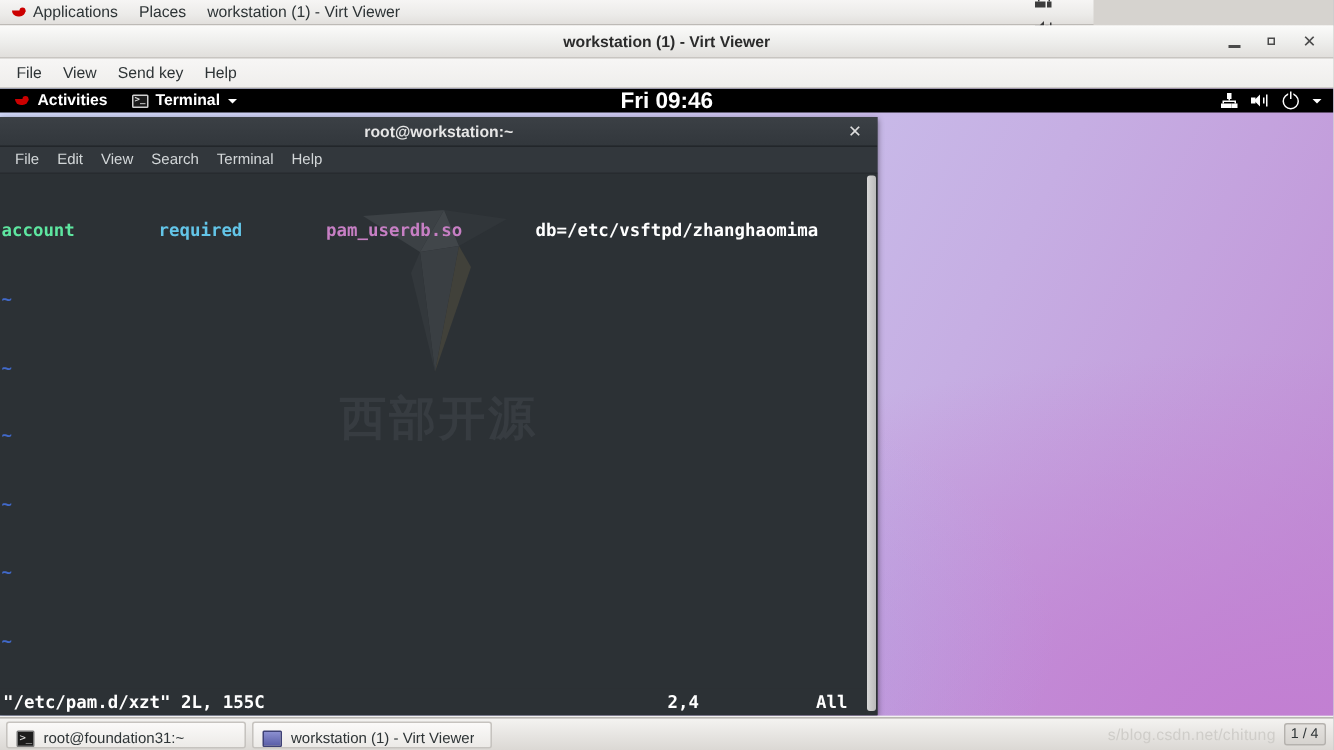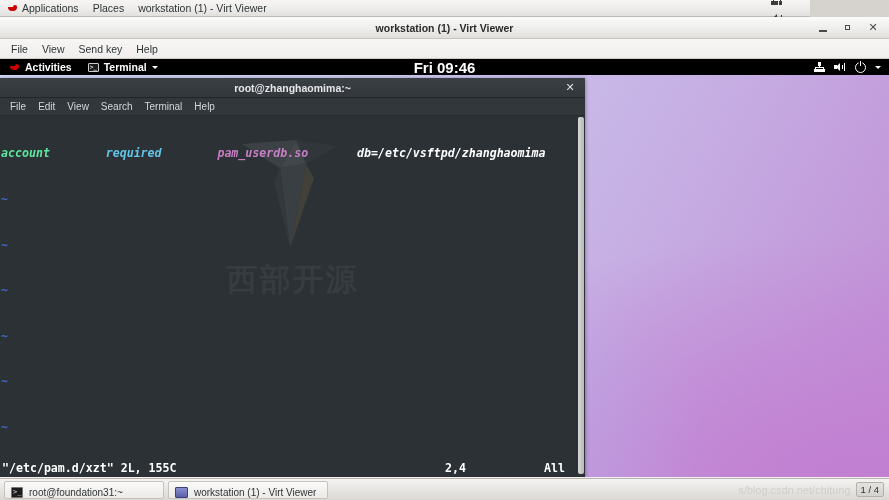--- a/index.html
+++ b/index.html
@@ -19,21 +19,21 @@
     position: relative;
     width: 889px;
     height: 500px;
     background: #d6d3cf;
   }
 
   
   .host-panel {
     position: absolute;
     left: 0; top: 0;
-    width: 810px; height: 17px;
+    width: 729px; height: 17px;
     background: linear-gradient(#f6f5f4, #ecebe9 60%, #e2e0dd);
     border-bottom: 1px solid #bdbab6;
     display: flex;
     align-items: center;
     font-size: 10.5px;
     color: #2e3436;
     box-sizing: border-box;
   }
   .host-panel .hp-item {
     padding: 0 7px;
@@ -399,21 +399,20 @@
     left: 0; top: 0;
     right: 8px;
     bottom: 0;
     font-family: "DejaVu Sans Mono", monospace;
     font-size: 11.6px;
     line-height: 15.2px;
     color: #d8d8d8;
     white-space: pre;
     padding: 0 0 0 1px;
     box-sizing: border-box;
-    font-style: italic;
   }
   .vim-line {
     height: 15.2px;
     white-space: pre;
     font-weight: bold;
   }
   .c-green { color: #5ee6a0; }
   .c-cyan  { color: #63c5e8; }
   .c-pink  { color: #c77fc4; }
   .c-white { color: #ffffff; }
@@ -646,21 +645,21 @@
               <span class="w2"></span>
           </span>
           <span class="ic-power"></span>
           <span class="caret-dn"></span>
         </div>
       </div>
 
       <div class="term-window">
 
         <div class="term-titlebar">
-          <span class="term-title">root@zhanghaomima:~</span>
+          <span class="term-title">root@workstation:~</span>
           <span class="term-close">✕</span>
         </div>
 
         <div class="term-menubar">
           <span class="term-menuitem">File</span>
           <span class="term-menuitem">Edit</span>
           <span class="term-menuitem">View</span>
           <span class="term-menuitem">Search</span>
           <span class="term-menuitem">Terminal</span>
           <span class="term-menuitem">Help</span>

